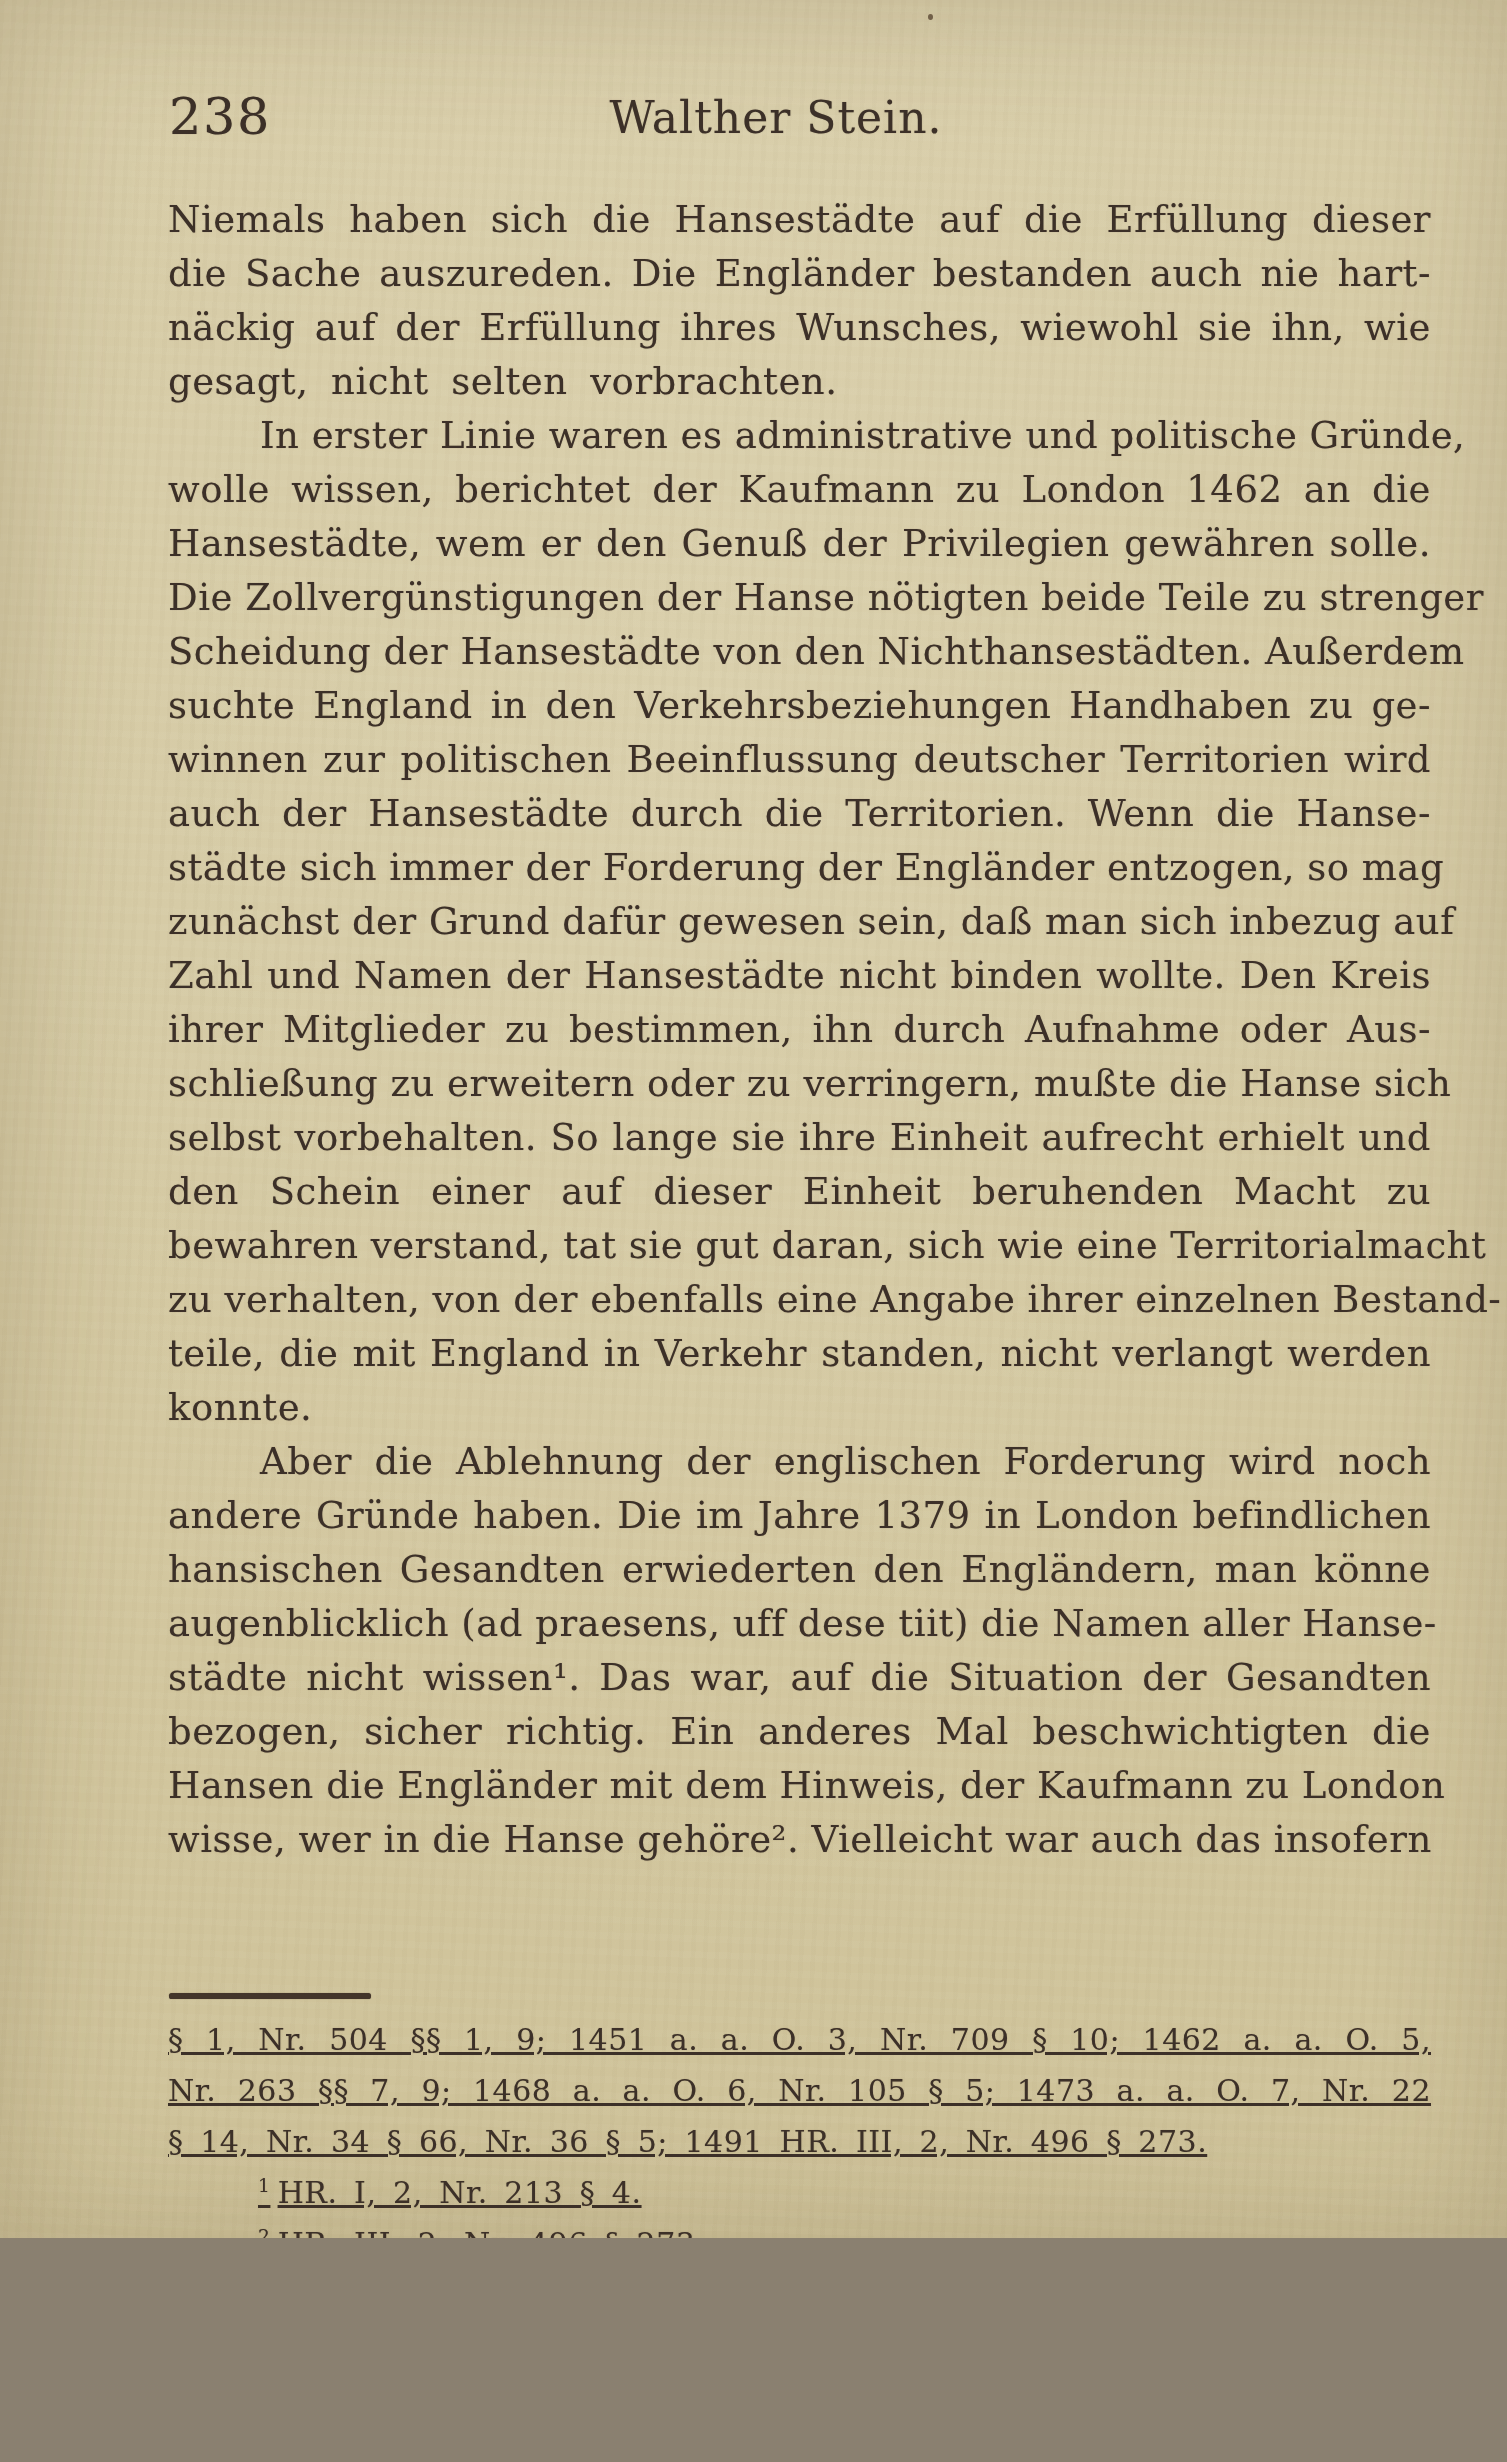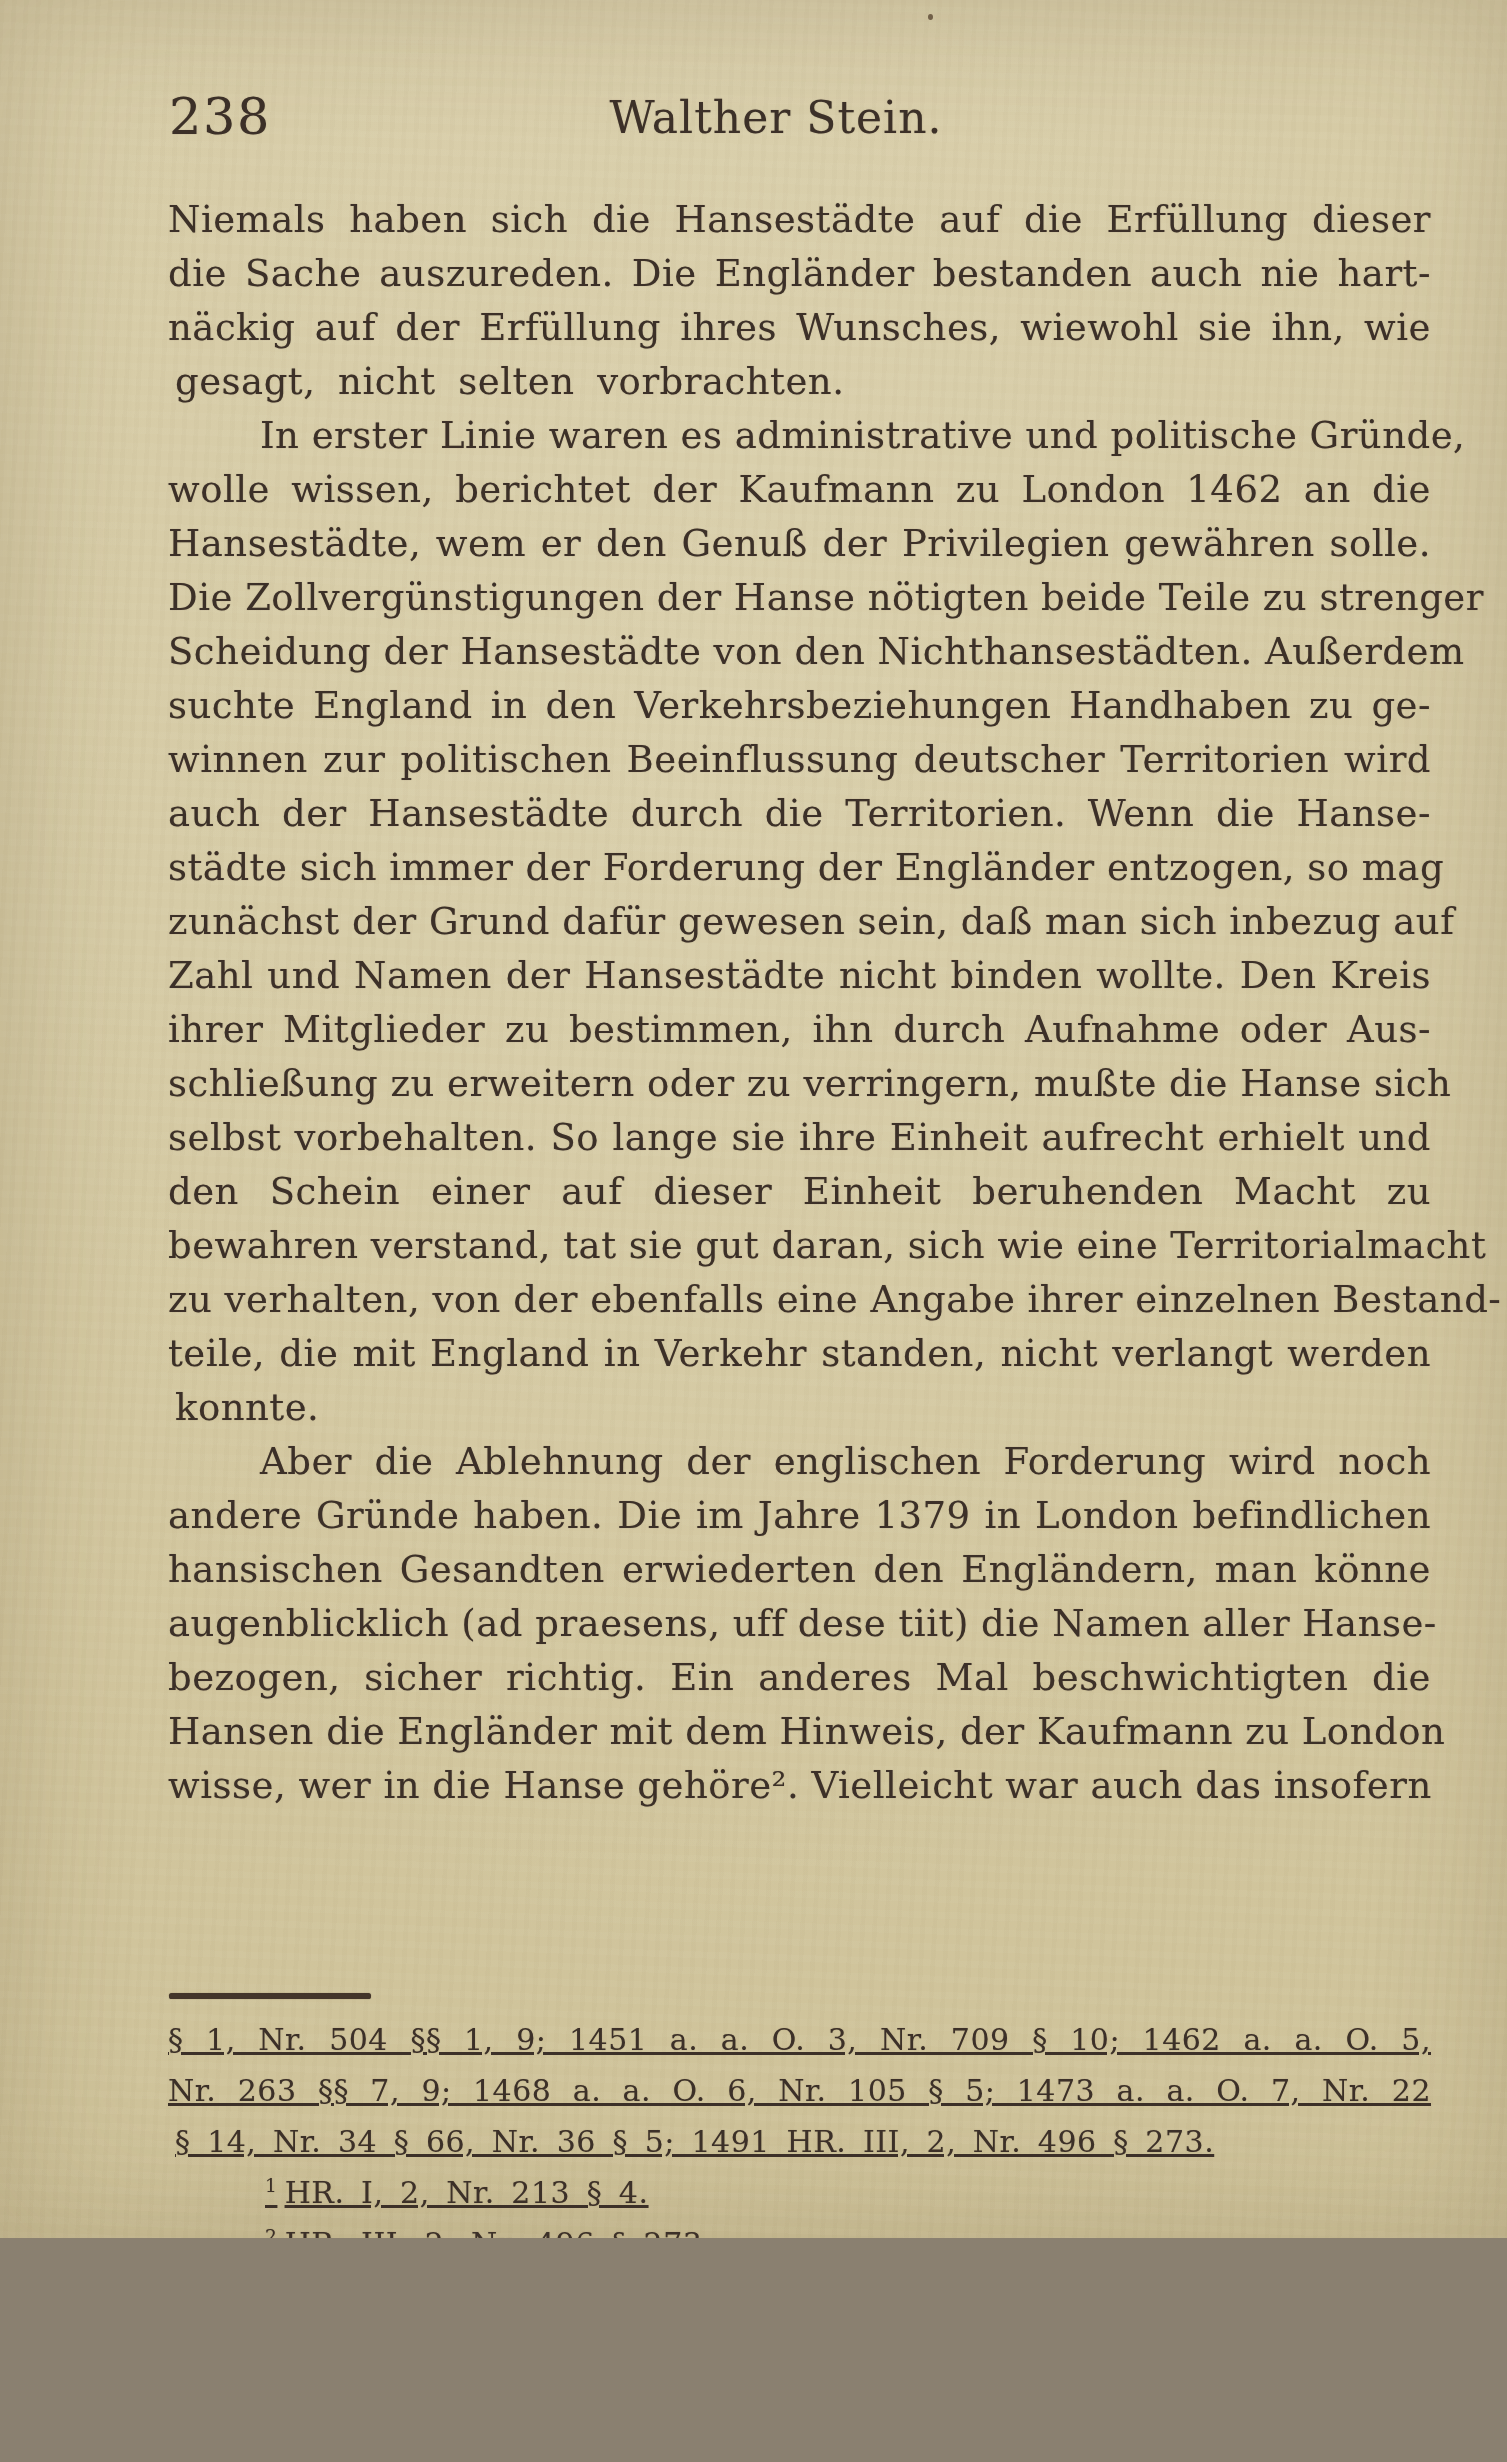--- a/index.html
+++ b/index.html
@@ -62,21 +62,20 @@
     letter-spacing: 0.5px;
     text-align: justify;
     text-align-last: justify;
     white-space: nowrap;
   }
   .line.indent { text-indent: 92px; }
   .line.loose {
     text-align: left;
     text-align-last: left;
     word-spacing: 0.28em;
-    margin-left: 7px;
   }
 
   .footnote-separator {
     position: absolute;
     left: 169px;
     top: 1993px;
     width: 202px;
     height: 5.8px;
     border-radius: 2.6px;
     background: #43352a;
@@ -152,20 +151,21 @@
       <div class="line">selbst vorbehalten.  So lange sie ihre Einheit aufrecht erhielt und</div>
       <div class="line">den Schein einer auf dieser Einheit beruhenden Macht zu</div>
       <div class="line">bewahren verstand, tat sie gut daran, sich wie eine Territorialmacht</div>
       <div class="line">zu verhalten, von der ebenfalls eine Angabe ihrer einzelnen Bestand-</div>
       <div class="line">teile, die mit England in Verkehr standen, nicht verlangt werden</div>
       <div class="line loose">konnte.</div>
       <div class="line indent">Aber die Ablehnung der englischen Forderung wird noch</div>
       <div class="line">andere Gründe haben.  Die im Jahre 1379 in London befindlichen</div>
       <div class="line">hansischen Gesandten erwiederten den Engländern, man könne</div>
       <div class="line">augenblicklich (ad praesens, uff dese tiit) die Namen aller Hanse-</div>
+      <div class="line">städte nicht wissen¹.  Das war, auf die Situation der Gesandten</div>
       <div class="line">bezogen, sicher richtig.  Ein anderes Mal beschwichtigten die</div>
       <div class="line">Hansen die Engländer mit dem Hinweis, der Kaufmann zu London</div>
       <div class="line">wisse, wer in die Hanse gehöre².  Vielleicht war auch das insofern</div>
     </div>
 
   <div class="footnote-separator"></div>
 
   <div class="footnotes ink">
       <div class="line">§ 1, Nr. 504  §§ 1, 9;  1451 a. a. O. 3,  Nr. 709  § 10;  1462 a. a. O. 5,</div>
       <div class="line">Nr. 263  §§ 7, 9;  1468 a. a. O. 6, Nr. 105  § 5;  1473 a. a. O. 7,  Nr. 22</div>

